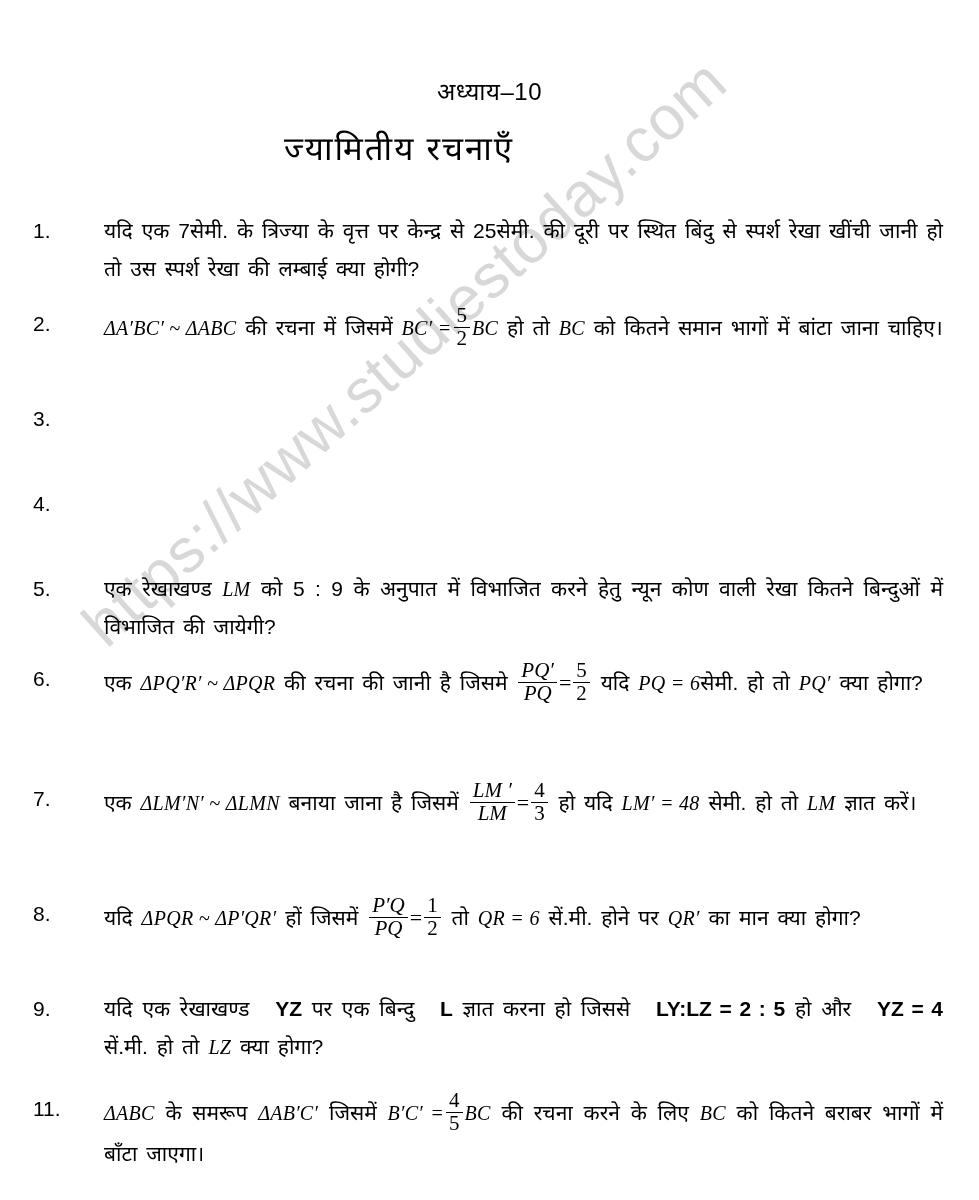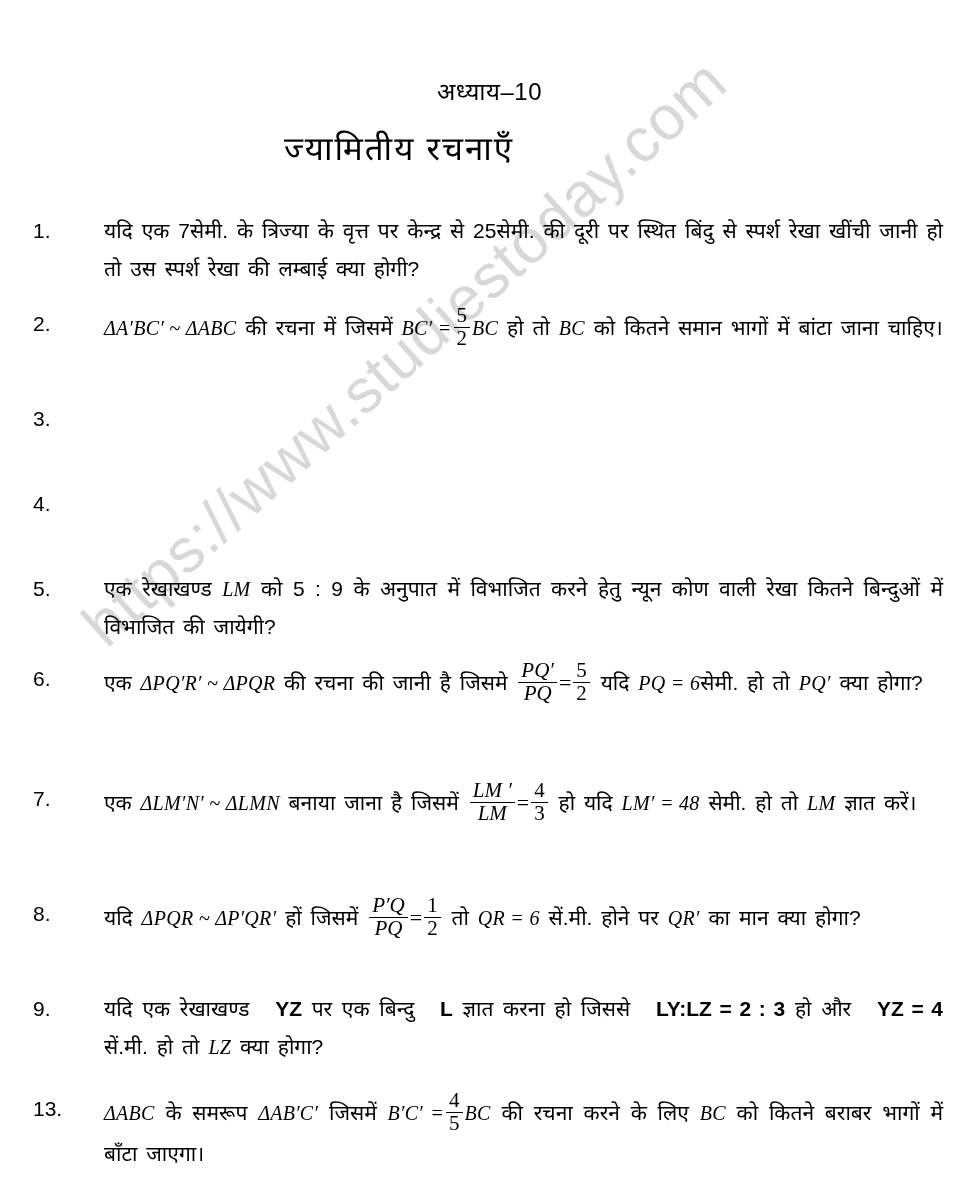--- a/index.html
+++ b/index.html
@@ -190,21 +190,21 @@
       <div class="question-row" style="position: absolute; top: 568px; left: 0px;">
         <div class="q-num">7.</div>
         <div class="q-body"><span>एक </span><span class="mi nowrap">ΔLM′N′ ~ ΔLMN</span><span> बनाया जाना है जिसमें </span><span class="frac ital"><span class="num">LM ′</span><span class="den">LM</span></span><span class="mi-up">=</span><span class="frac"><span class="num">4</span><span class="den">3</span></span><span> हो यदि </span><span class="mi nowrap">LM′ = 48</span><span> सेमी. हो तो </span><span class="mi nowrap">LM</span><span> ज्ञात करें।</span></div>
       </div>
       <div class="question-row" style="position: absolute; top: 683px; left: 0px;">
         <div class="q-num">8.</div>
         <div class="q-body"><span>यदि </span><span class="mi nowrap">ΔPQR ~ ΔP′QR′</span><span> हों जिसमें </span><span class="frac ital"><span class="num">P′Q</span><span class="den">PQ</span></span><span class="mi-up">=</span><span class="frac"><span class="num">1</span><span class="den">2</span></span><span> तो </span><span class="mi nowrap">QR = 6</span><span> सें.मी. होने पर </span><span class="mi nowrap">QR′</span><span> का मान क्या होगा?</span></div>
       </div>
       <div class="question-row" style="position: absolute; top: 778px; left: 0px;">
         <div class="q-num">9.</div>
-        <div class="q-body"><span>यदि एक रेखाखण्ड </span><span class="sans-up nowrap">YZ</span><span> पर एक बिन्दु </span><span class="sans-up nowrap">L</span><span> ज्ञात करना हो जिससे </span><span class="sans-up nowrap">LY:LZ = 2 : 3</span><span> हो और </span><span class="sans-up nowrap">YZ = 4</span><span> सें.मी. हो तो </span><span class="mi nowrap">LZ</span><span> क्या होगा?</span></div>
+        <div class="q-body"><span>यदि एक रेखाखण्ड </span><span class="sans-up nowrap">YZ</span><span> पर एक बिन्दु </span><span class="sans-up nowrap">L</span><span> ज्ञात करना हो जिससे </span><span class="sans-up nowrap">LY:LZ = 2 : 5</span><span> हो और </span><span class="sans-up nowrap">YZ = 4</span><span> सें.मी. हो तो </span><span class="mi nowrap">LZ</span><span> क्या होगा?</span></div>
       </div>
       <div class="question-row" style="position: absolute; top: 878px; left: 0px;">
-        <div class="q-num">13.</div>
+        <div class="q-num">11.</div>
         <div class="q-body"><span class="mi nowrap">ΔABC</span><span> के समरूप </span><span class="mi nowrap">ΔAB′C′</span><span> जिसमें </span><span class="mi nowrap">B′C′ =</span><span class="frac"><span class="num">4</span><span class="den">5</span></span><span class="mi nowrap">BC</span><span> की रचना करने के लिए </span><span class="mi nowrap">BC</span><span> को कितने बराबर भागों में बाँटा जाएगा।</span></div>
       </div>
     </div>
 
 </div>
 
 </body></html>

